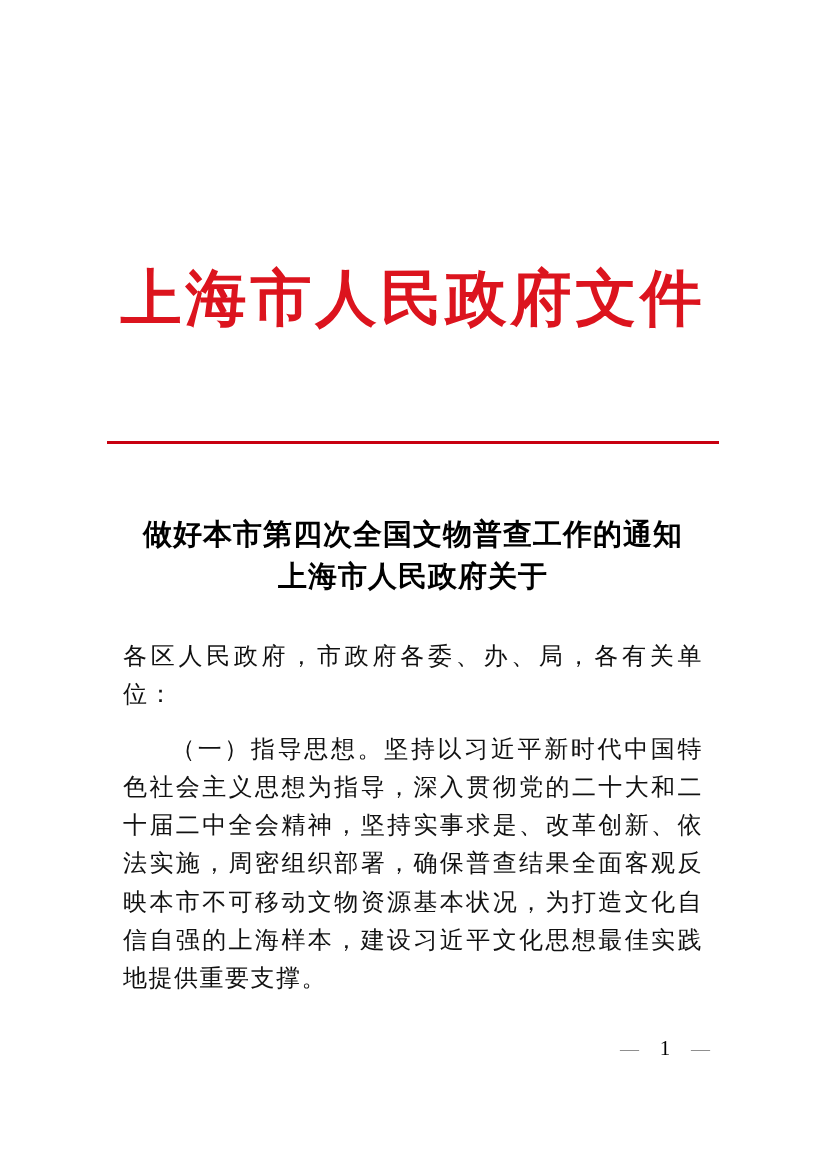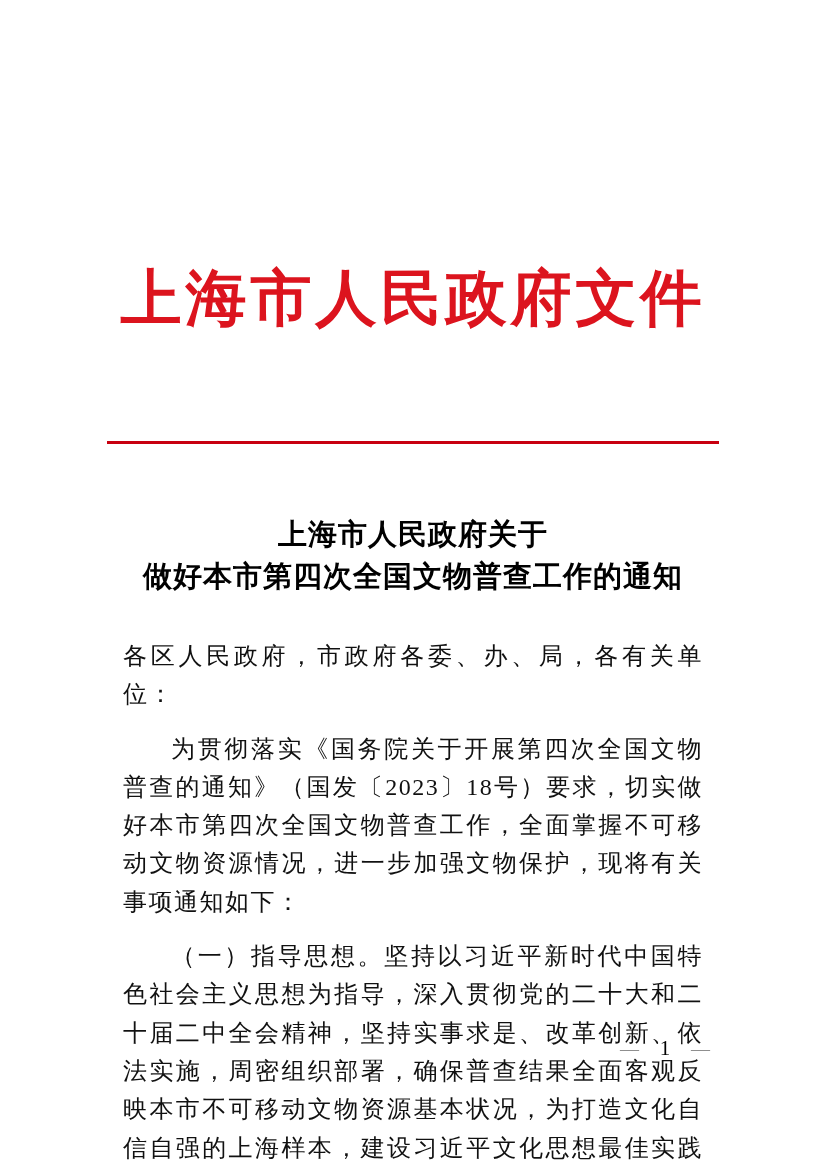--- a/index.html
+++ b/index.html
@@ -113,27 +113,26 @@
 <body>
 
 <div class="page">
 
   <div class="banner-title">上海市人民政府文件</div>
 
 
   <div class="red-rule"></div>
 
   <div class="doc-title">
+    <div>做好本市第四次全国文物普查工作的通知</div>
     <div>上海市人民政府关于</div>
-    <div>做好本市第四次全国文物普查工作的通知</div>
   </div>
 
   <div class="body-text">
     <p class="no-indent">各区人民政府，市政府各委、办、局，各有关单位：</p>
-    <p>为贯彻落实《国务院关于开展第四次全国文物普查的通知》（国发〔2023〕18号）要求，切实做好本市第四次全国文物普查工作，全面掌握不可移动文物资源情况，进一步加强文物保护，现将有关事项通知如下：</p>
     <p><span class="para-lead">（一）指导思想。</span><span>坚持以习近平新时代中国特色社会主义思想为指导，深入贯彻党的二十大和二十届二中全会精神，坚持实事求是、改革创新、依法实施，周密组织部署，确保普查结果全面客观反映本市不可移动文物资源基本状况，为打造文化自信自强的上海样本，建设习近平文化思想最佳实践地提供重要支撑。</span></p>
   </div>
 
   <div class="page-number">
     <span class="dash">—</span>
     <span class="num">1</span>
     <span class="dash">—</span>
   </div>
 
 </div>

